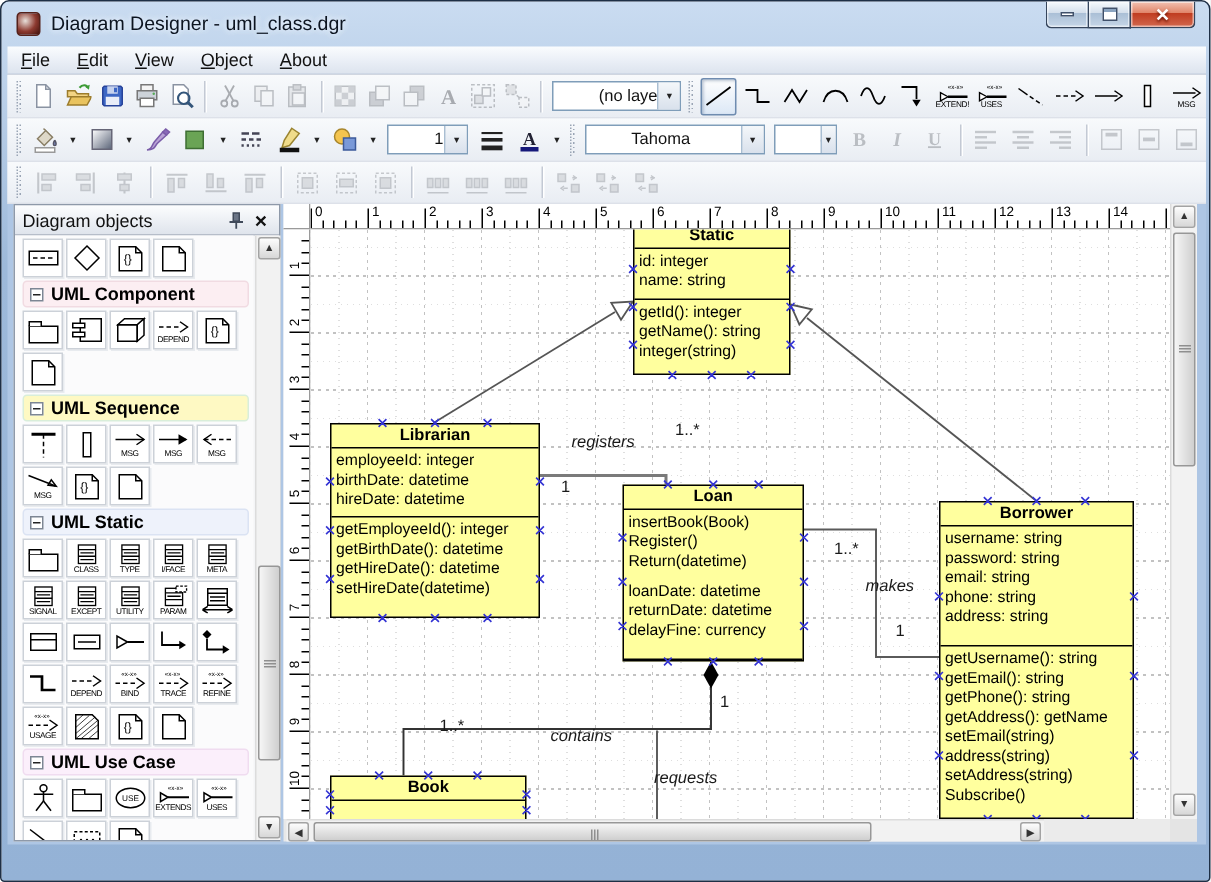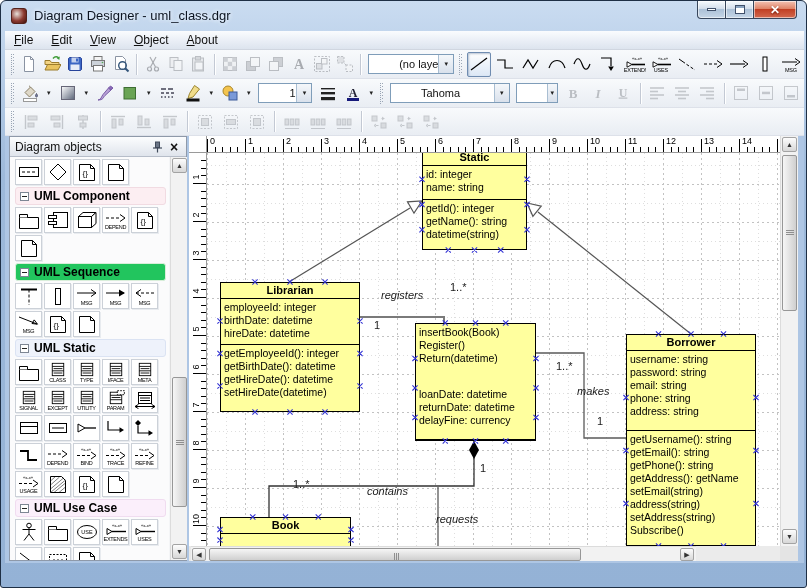--- a/index.html
+++ b/index.html
@@ -662,21 +662,21 @@
                   <text x="7.5" y="13.5" font-size="8" fill="#000">{}</text>
                 </svg>
               </div>
               <div class="pitem">
                 <svg width="24" height="20" viewBox="0 0 24 20" preserveAspectRatio="xMidYMid meet">
                   <path d="M4.5 2.5h11l4 4v12h-15z" fill="#fff" stroke="#000"></path>
                   <path d="M15.5 2.5v4h4" fill="none" stroke="#000"></path>
                 </svg>
               </div>
             </div>
-            <div class="sechead" style="background:#22c55e;border-color:#d9eeda">
+            <div class="sechead" style="background:#fef9c3;border-color:#d9eeda">
               <span class="minus"></span>
               <span>UML Sequence</span>
             </div>
             <div class="prow">
               <div class="pitem">
                 <svg width="24" height="20" viewBox="0 0 24 20" preserveAspectRatio="xMidYMid meet">
                   <line x1="4" y1="3.5" x2="20" y2="3.5" stroke="#000" stroke-width="2"></line>
                   <line x1="12" y1="3.5" x2="12" y2="19" stroke="#000" stroke-dasharray="3,2"></line>
                 </svg>
               </div>
@@ -1238,38 +1238,39 @@
             </svg>
             <div class="uml" style="left:215px;top:-4px;width:105px;height:101px">
               <div class="ct">Static</div>
               <div class="cs attrs" style="height:34px">
                 <div class="ln">id: integer</div>
                 <div class="ln">name: string</div>
               </div>
               <div class="cs meths">
                 <div class="ln">getId(): integer</div>
                 <div class="ln">getName(): string</div>
-                <div class="ln">datetime(string)</div>
+                <div class="ln">integer(string)</div>
               </div>
             </div>
             <div class="uml" style="left:13px;top:129px;width:140px;height:130px">
               <div class="ct">Librarian</div>
               <div class="cs attrs" style="height:46px">
                 <div class="ln">employeeId: integer</div>
                 <div class="ln">birthDate: datetime</div>
                 <div class="ln">hireDate: datetime</div>
               </div>
               <div class="cs meths">
                 <div class="ln">getEmployeeId(): integer</div>
                 <div class="ln">getBirthDate(): datetime</div>
                 <div class="ln">getHireDate(): datetime</div>
                 <div class="ln">setHireDate(datetime)</div>
               </div>
             </div>
             <div class="uml" style="left:208px;top:170px;width:121px;height:118px">
+              <div class="ct">Loan</div>
               <div class="cs meths">
                 <div class="ln">insertBook(Book)</div>
                 <div class="ln">Register()</div>
                 <div class="ln">Return(datetime)</div>
               </div>
               <div class="cs attrs" style="height:54px">
                 <div class="ln">loanDate: datetime</div>
                 <div class="ln">returnDate: datetime</div>
                 <div class="ln">delayFine: currency</div>
               </div>

